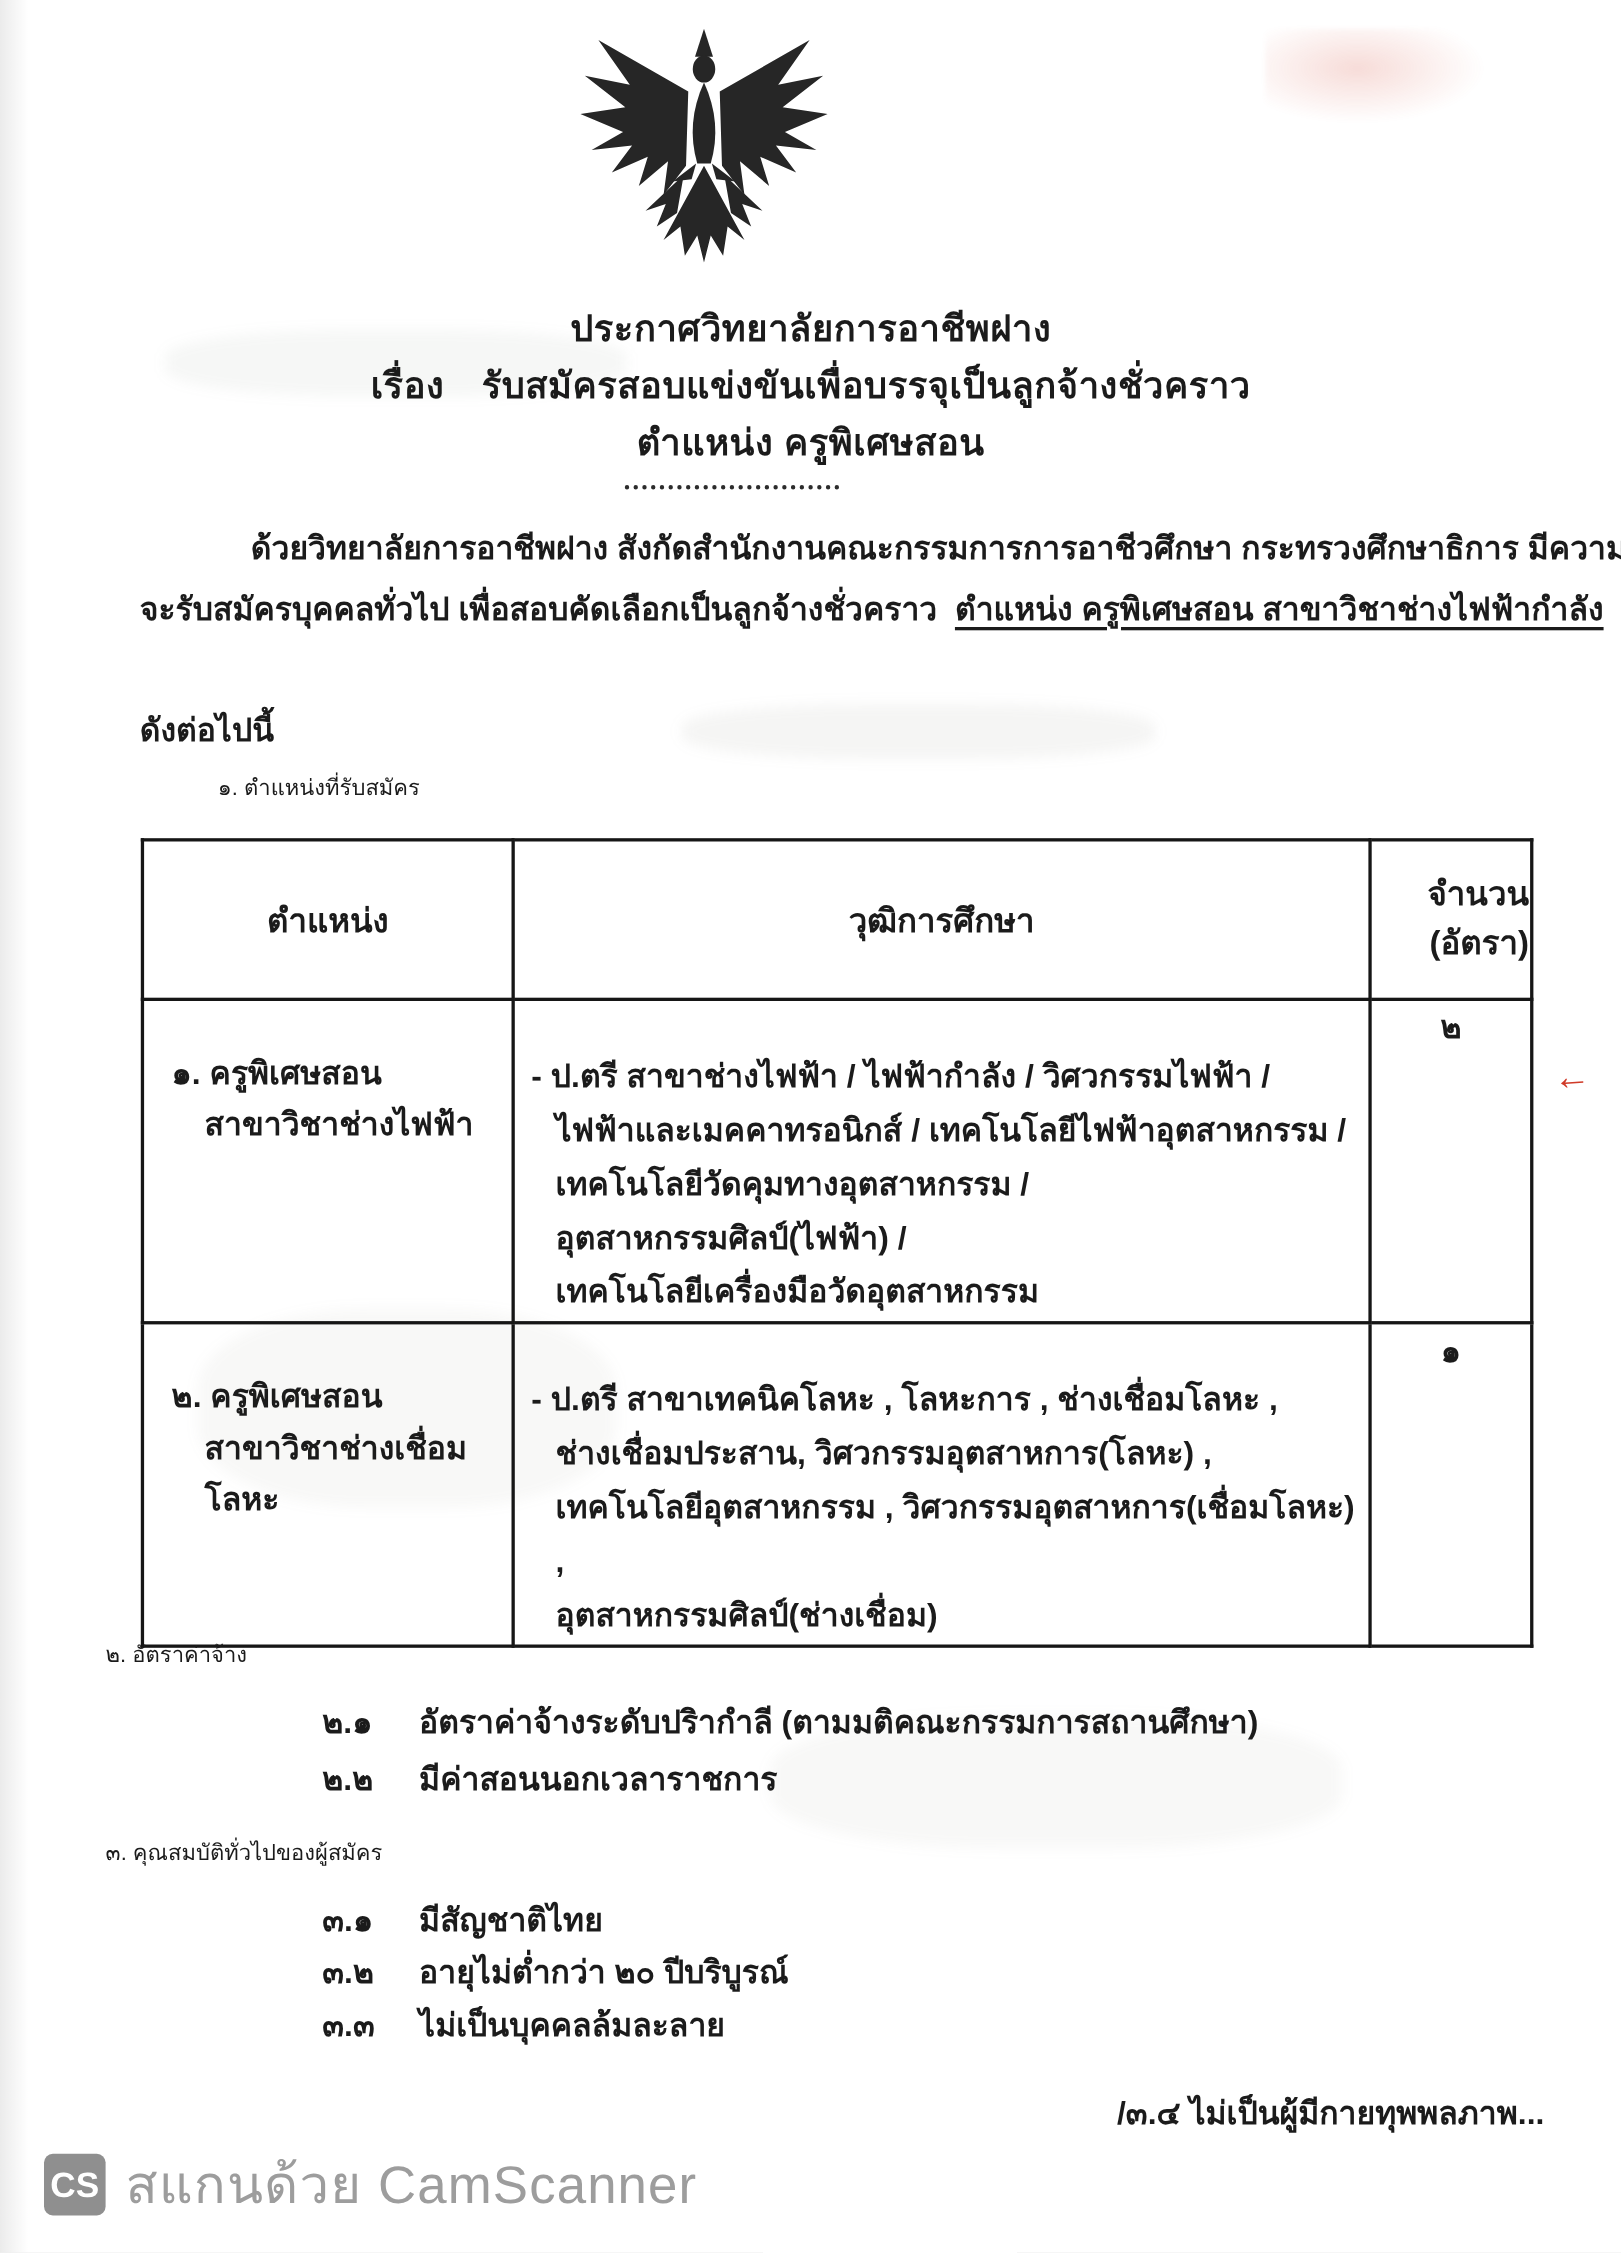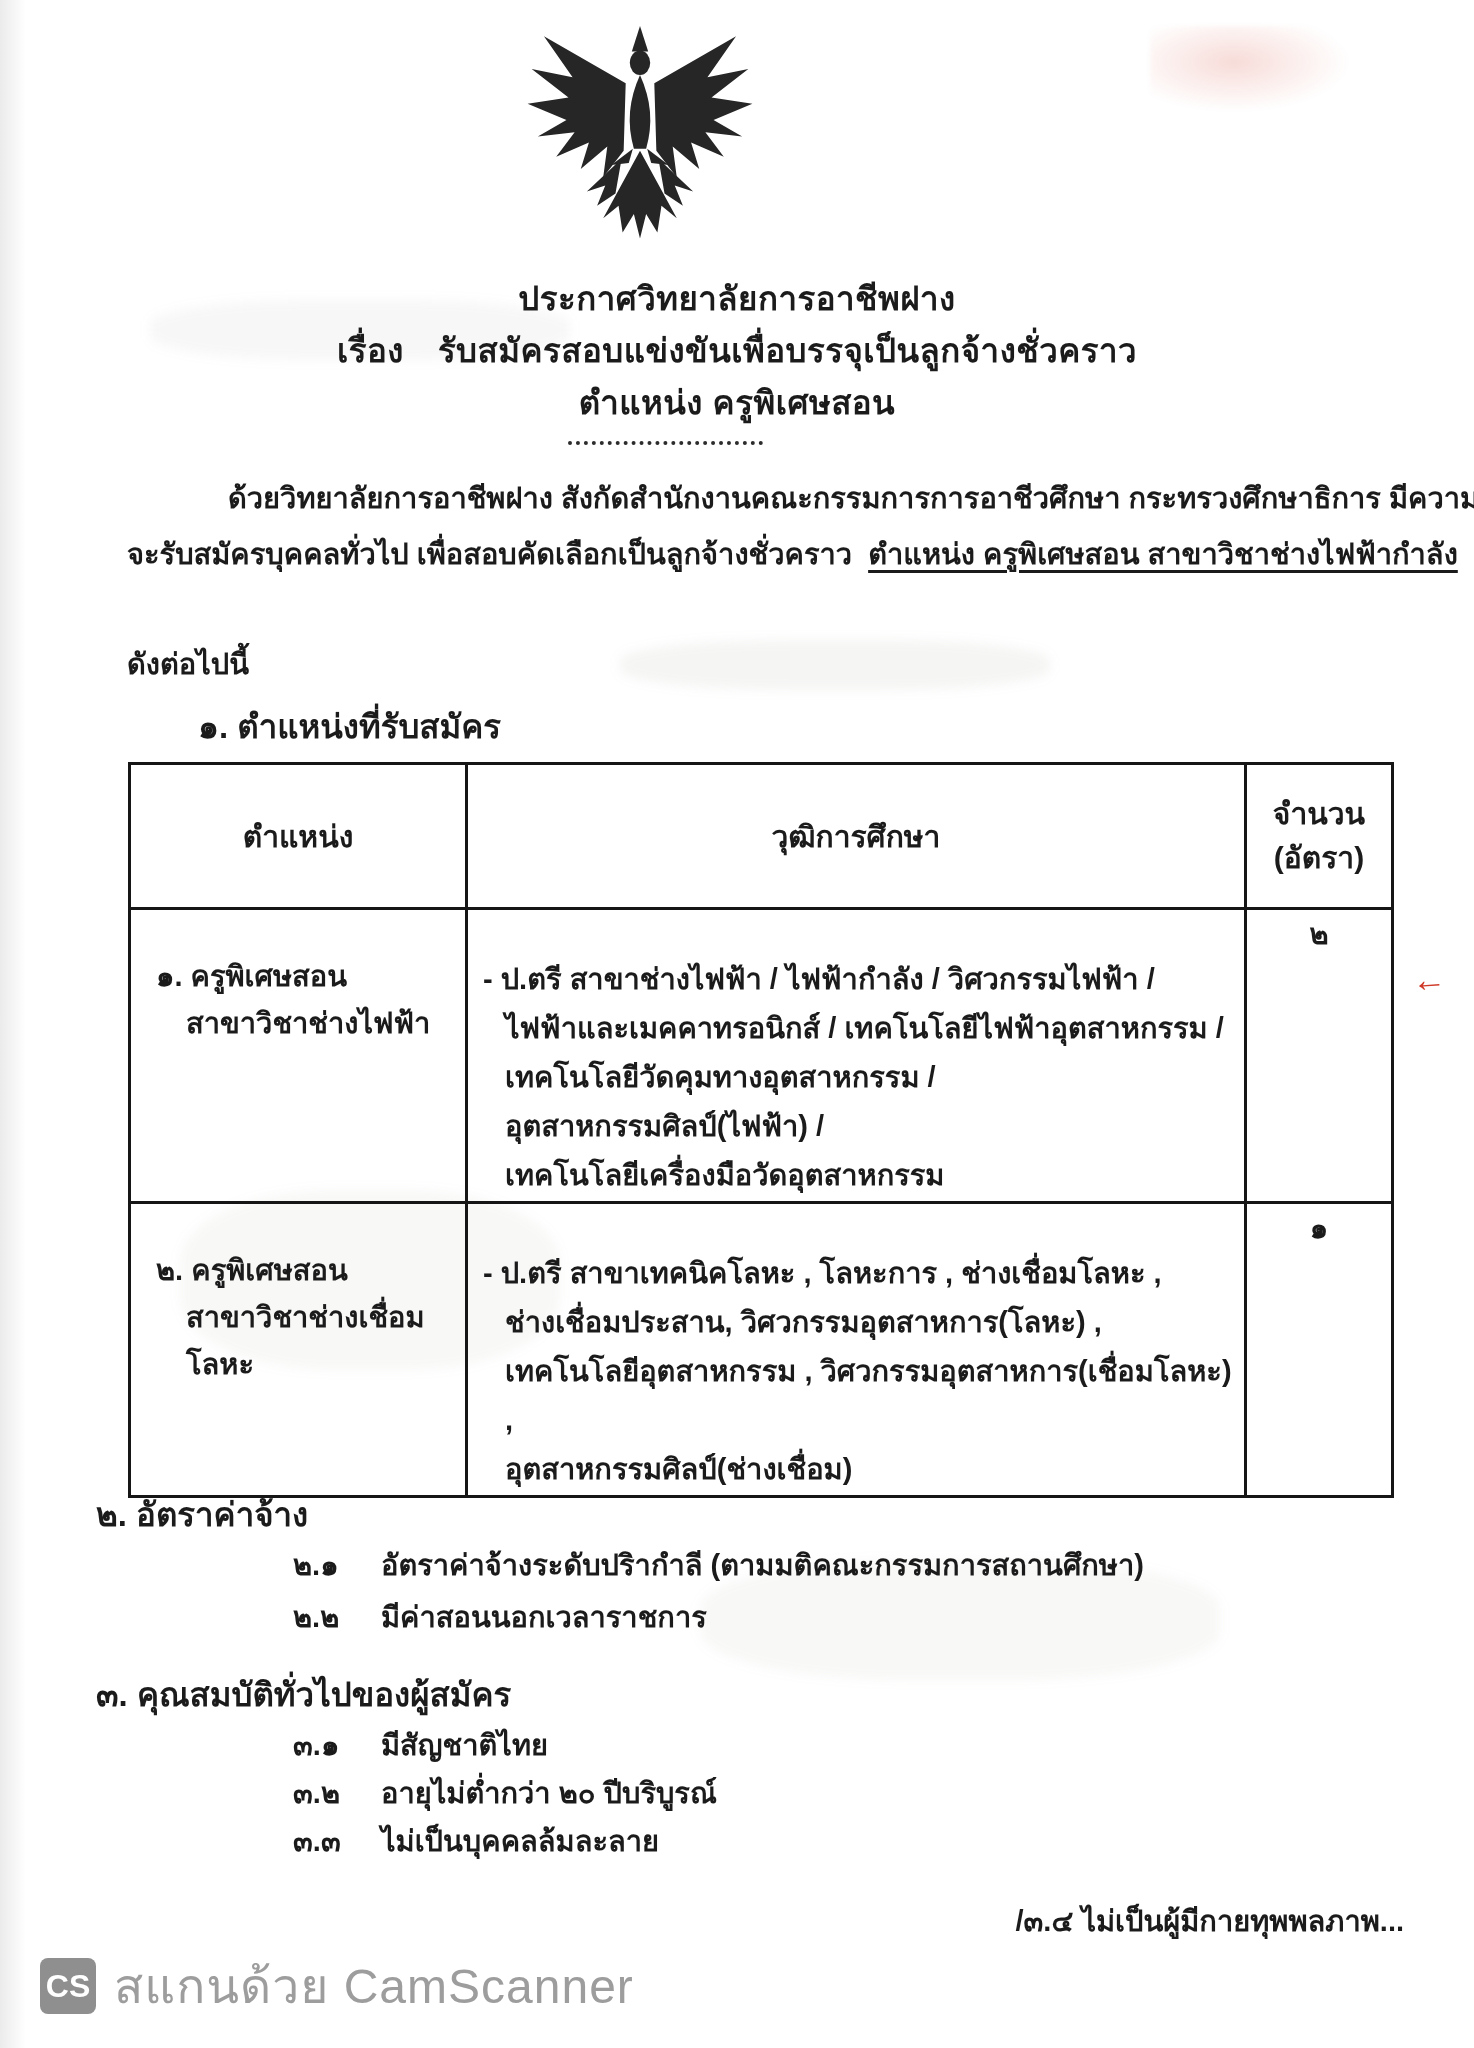--- a/index.html
+++ b/index.html
@@ -12,21 +12,21 @@
   .page::before{ 
     content:"";position:absolute;left:0;top:0;width:26px;height:100%;
     background:linear-gradient(90deg,rgba(0,0,0,0.08),rgba(0,0,0,0));pointer-events:none;
   }
   .abs{position:absolute;white-space:nowrap;}
   .center{left:0;width:1474px;text-align:center;}
   .title{font-size:33px;font-weight:700;letter-spacing:.5px;}
   .body-text{font-size:29px;font-weight:700;}
   .bu{font-weight:800;text-decoration:underline;text-decoration-thickness:2.5px;text-underline-offset:6px;}
   .sep{border-top:4px dotted #2c2c2c;}
-  .sec-head{font-size:33px;font-weight:700;}
+  .sec-head{font-size:20px;font-weight:400;}
   .item-num{display:inline-block;width:88px;font-weight:700;}
   .item-text{font-weight:700;}
 
   
   .emblem{position:absolute;left:525px;top:24px;width:230px;height:235px;}
 
   
   table.positions{
     position:absolute;left:128px;top:762px;border-collapse:collapse;table-layout:fixed;
   }
@@ -35,21 +35,21 @@
   td.c-qual{width:774px;}
   td.c-num{width:142px;text-align:center;vertical-align:middle;font-size:31px;font-weight:800;}
   tr.hdr td{text-align:center;vertical-align:middle;font-weight:800;font-size:30px;}
   tr.hdr{height:145px;}
   tr.r1{height:275px;}
   tr.r2{height:250px;}
   .pos-inner{padding:42px 0 0 24px;line-height:47px;}
   .pos-l2{padding-left:30px;}
   .qual-inner{padding:44px 6px 0 14px;line-height:49px;}
   .qual-inner div + div{padding-left:22px;}
-  .hdr-num{line-height:44px;}
+  .hdr-num{line-height:44px;text-align:right;}
 
   
   .red-mark{color:#d03a28;font-size:34px;font-weight:700;transform:rotate(-4deg);}
   .red-smudge{position:absolute;left:1150px;top:26px;width:210px;height:90px;
     background:radial-gradient(ellipse at 40% 40%,rgba(210,60,40,.18),rgba(210,60,40,0) 65%);
     filter:blur(2px);}
 
   
   .ghost{position:absolute;border-radius:40%;filter:blur(6px);pointer-events:none;}
   .g1{left:150px;top:300px;width:420px;height:60px;background:rgba(110,120,100,.06);}

